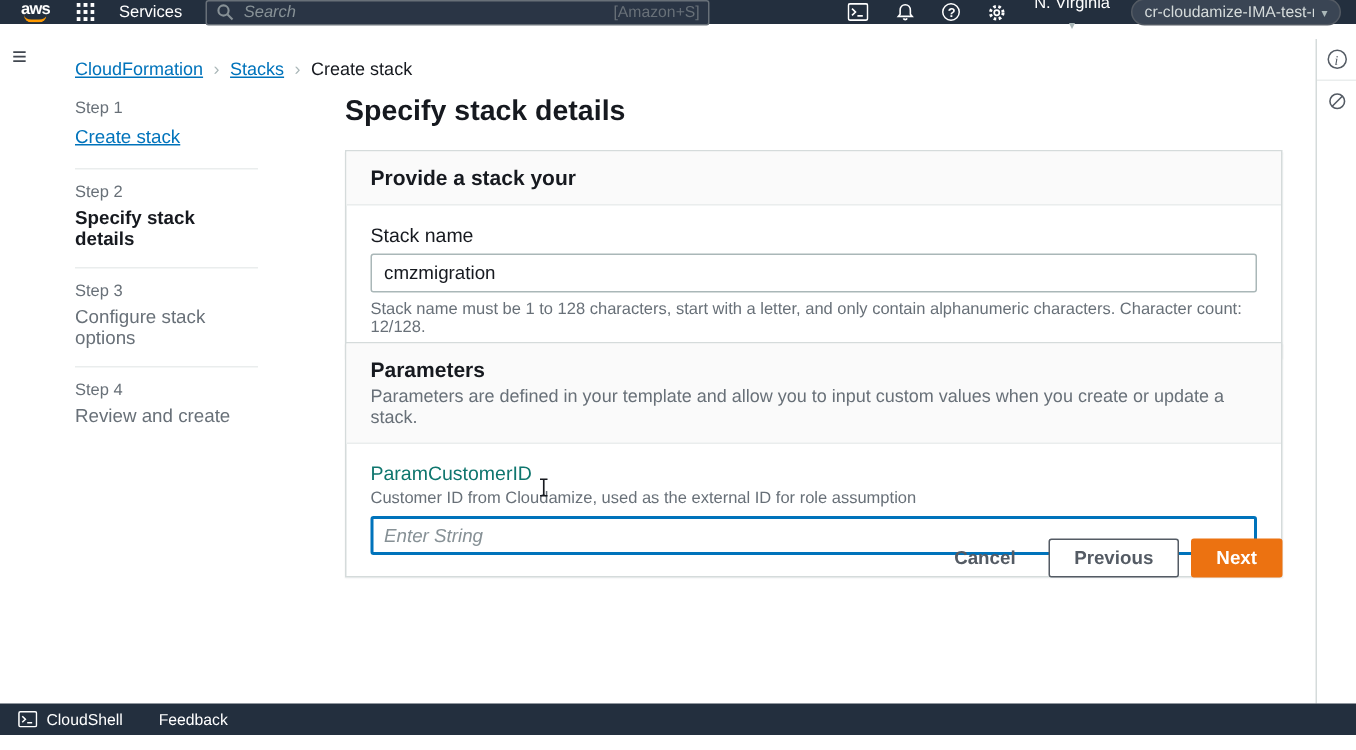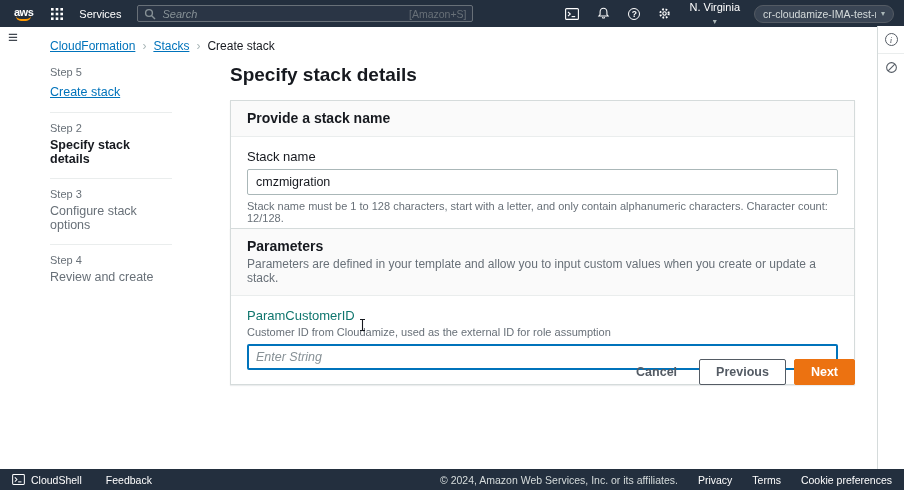--- a/index.html
+++ b/index.html
@@ -2,21 +2,21 @@
 <html><head>
 <meta charset="utf-8">
 <title>AWS CloudFormation - Specify stack details</title>
 <style>
   * { margin:0; padding:0; box-sizing:border-box; }
   html,body { background:#e9ebed; }
   body { font-family:"Liberation Sans", sans-serif; }
   .screen { position:relative; width:904px; height:500px; background:#fff; overflow:hidden; }
 
   
-  .topbar { position:absolute; top:0; left:0; right:0; height:27px; background:#232f3e;
+  .topbar { position:absolute; top:0; left:0; right:0; height:16px; background:#232f3e;
             display:flex; align-items:center; padding:0 8px; }
   .aws-logo { display:flex; flex-direction:column; align-items:center; margin:0 4px 0 6px; cursor:pointer; }
   .aws-logo-text { color:#fff; font-weight:700; font-size:11px; line-height:10px; letter-spacing:-0.5px; }
   .aws-smile { width:15px; height:5px; border-bottom:2px solid #ff9900; border-radius:0 0 8px 8px; margin-top:-1px; }
   .services { display:flex; align-items:center; gap:16px; margin-left:14px; color:#fff; font-size:11px; cursor:pointer; }
   .searchbox { width:336px; height:17px; margin-left:16px; background:#2a3545; border:1px solid #687078;
                border-radius:2px; display:flex; align-items:center; padding:0 6px; gap:6px; font-size:11px; cursor:text; }
   .search-ph { color:#879196; font-style:italic; }
   .search-shortcut { margin-left:auto; color:#687078; font-size:10.5px; }
   .tb-spacer { flex:1; }
@@ -181,42 +181,42 @@
   <nav class="breadcrumb">
     <a>CloudFormation</a>
     <span class="bc-sep">›</span>
     <a>Stacks</a>
     <span class="bc-sep">›</span>
     <span class="bc-current">Create stack</span>
   </nav>
 
   <nav class="steps">
     <div class="step">
-      <div class="step-num">Step 5</div>
+      <div class="step-num">Step 1</div>
       <a class="step-link">Create stack</a>
     </div>
     <div class="step current">
       <div class="step-num">Step 2</div>
       <div class="step-title">Specify stack details</div>
     </div>
     <div class="step">
       <div class="step-num">Step 3</div>
       <div class="step-title">Configure stack options</div>
     </div>
     <div class="step">
       <div class="step-num">Step 4</div>
       <div class="step-title">Review and create</div>
     </div>
   </nav>
 
   <h1 class="page-title">Specify stack details</h1>
 
   <section class="card card-1">
     <div class="card-header">
-      <h2>Provide a stack name</h2>
+      <h2>Provide a stack your</h2>
     </div>
     <div class="card-body">
       <label class="field-label">Stack name</label>
       <input class="text-input" type="text" value="cmzmigration" style="">
       <p class="helper">Stack name must be 1 to 128 characters, start with a letter, and only contain alphanumeric characters. Character count: 12/128.</p>
     </div>
   </section>
 
   <section class="card card-2">
     <div class="card-header">
@@ -245,21 +245,15 @@
       <button class="f-btn">
         <svg width="13" height="11" viewBox="0 0 14 12" fill="none" stroke="#ffffff" stroke-width="1.1">
           <rect x="0.6" y="0.6" width="12.8" height="10.8" rx="1"></rect>
             <path d="M3 3.8l2.3 2.2L3 8.2"></path>
             <line x1="6.6" y1="8.6" x2="10.2" y2="8.6"></line>
         </svg>
         <span>CloudShell</span>
       </button>
       <button class="f-btn">Feedback</button>
     </div>
-    <div class="f-right">
-      <span class="f-copy">© 2024, Amazon Web Services, Inc. or its affiliates.</span>
-      <a>Privacy</a>
-      <a>Terms</a>
-      <a>Cookie preferences</a>
-    </div>
   </footer>
 
 </div>
 
 </body></html>

